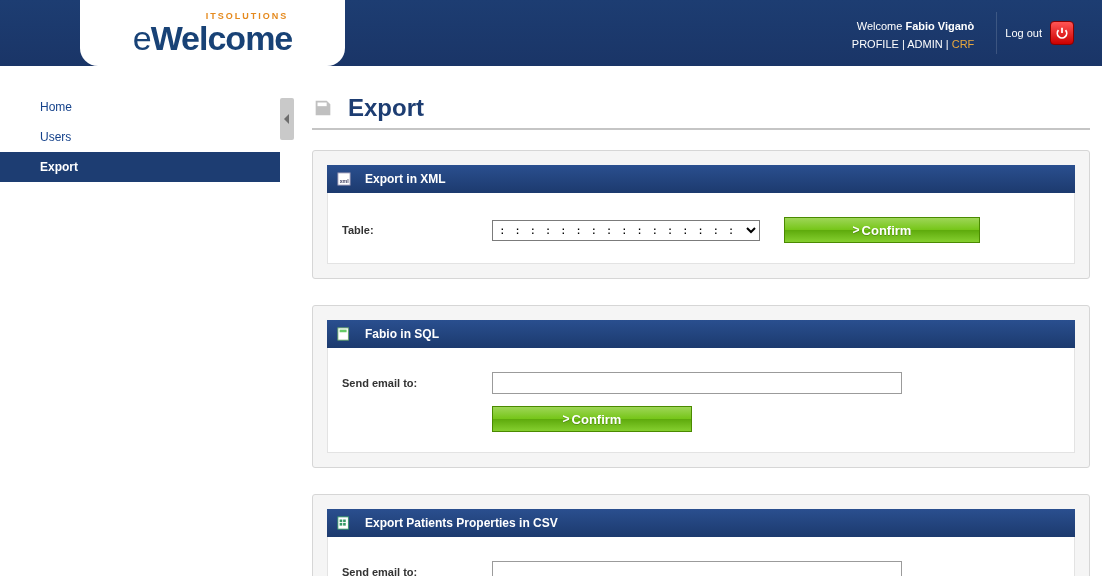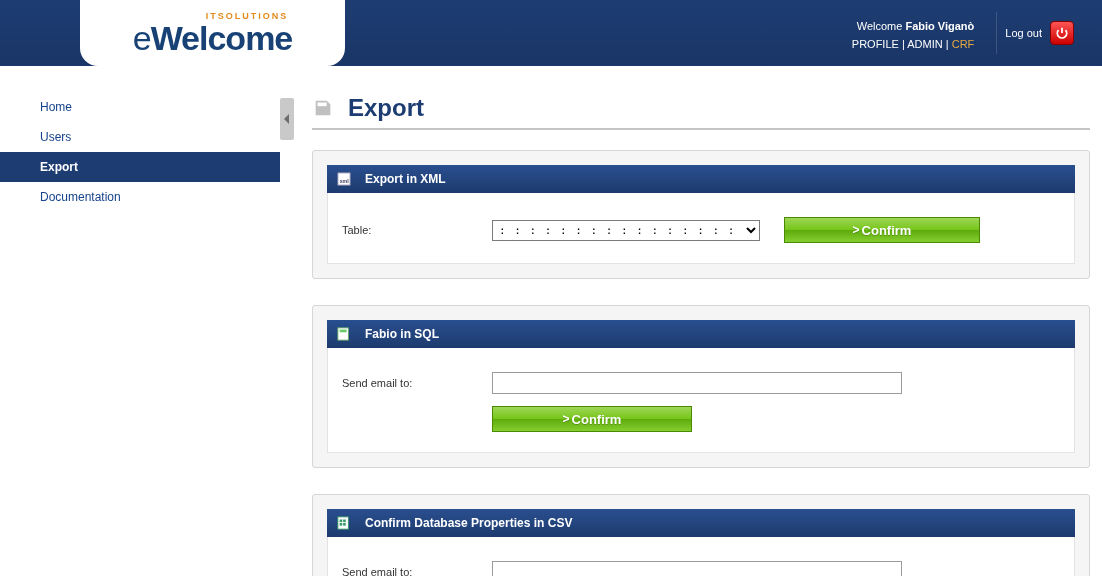--- a/index.html
+++ b/index.html
@@ -180,21 +180,21 @@
     border-top: none;
   }
   .field-row {
     display: flex;
     align-items: center;
     gap: 10px;
   }
   .field-label {
     width: 140px;
     font-size: 11px;
-    font-weight: normal;
+    font-weight: bold;
     color: #333;
   }
   .field-select {
     width: 268px;
     border: 1px solid #7b7b7b;
     font-family: monospace;
     font-size: 11px;
     padding: 2px 2px;
     letter-spacing: 1px;
     background: #fff;
@@ -267,21 +267,20 @@
   </div>
 </div>
 
 <div class="body-row">
 
   <div class="sidebar">
     <ul>
       <li><a>Home</a></li>
       <li><a>Users</a></li>
       <li class="active"><a>Export</a></li>
-      <li><a>Documentation</a></li>
     </ul>
     <div class="grip"></div>
   </div>
 
   <div class="main">
     <div class="page-title-row">
       <span class="title-icon">
         <svg viewBox="0 0 24 24" width="22" height="22">
             <path fill="#c0c0c0" d="M4 4h12l4 4v12H4z"></path>
             <path fill="#fff" d="M6 6h10v4H6z"></path>
@@ -342,21 +341,21 @@
       <div class="panel-header">
         <span class="ph-icon">
           <svg viewBox="0 0 16 16" width="14" height="16">
               <rect x="1" y="1" width="12" height="14" fill="#fff" stroke="#396" stroke-width="1"></rect>
               <rect x="3" y="4" width="3" height="3" fill="#396"></rect>
               <rect x="7" y="4" width="3" height="3" fill="#396"></rect>
               <rect x="3" y="8" width="3" height="3" fill="#396"></rect>
               <rect x="7" y="8" width="3" height="3" fill="#396"></rect>
             </svg>
         </span>
-        <span>Confirm Database Properties in CSV</span>
+        <span>Export Patients Properties in CSV</span>
       </div>
       <div class="panel-body">
         <div class="field-row">
           <div class="field-label">Send email to:</div>
           <input type="text" class="field-input" value="" style="">
         </div>
         <div class="btn-under">
           <button class="confirm-btn small" style="margin-left:0">
               <span class="gt">&gt;</span>
               <span>Confirm</span>

